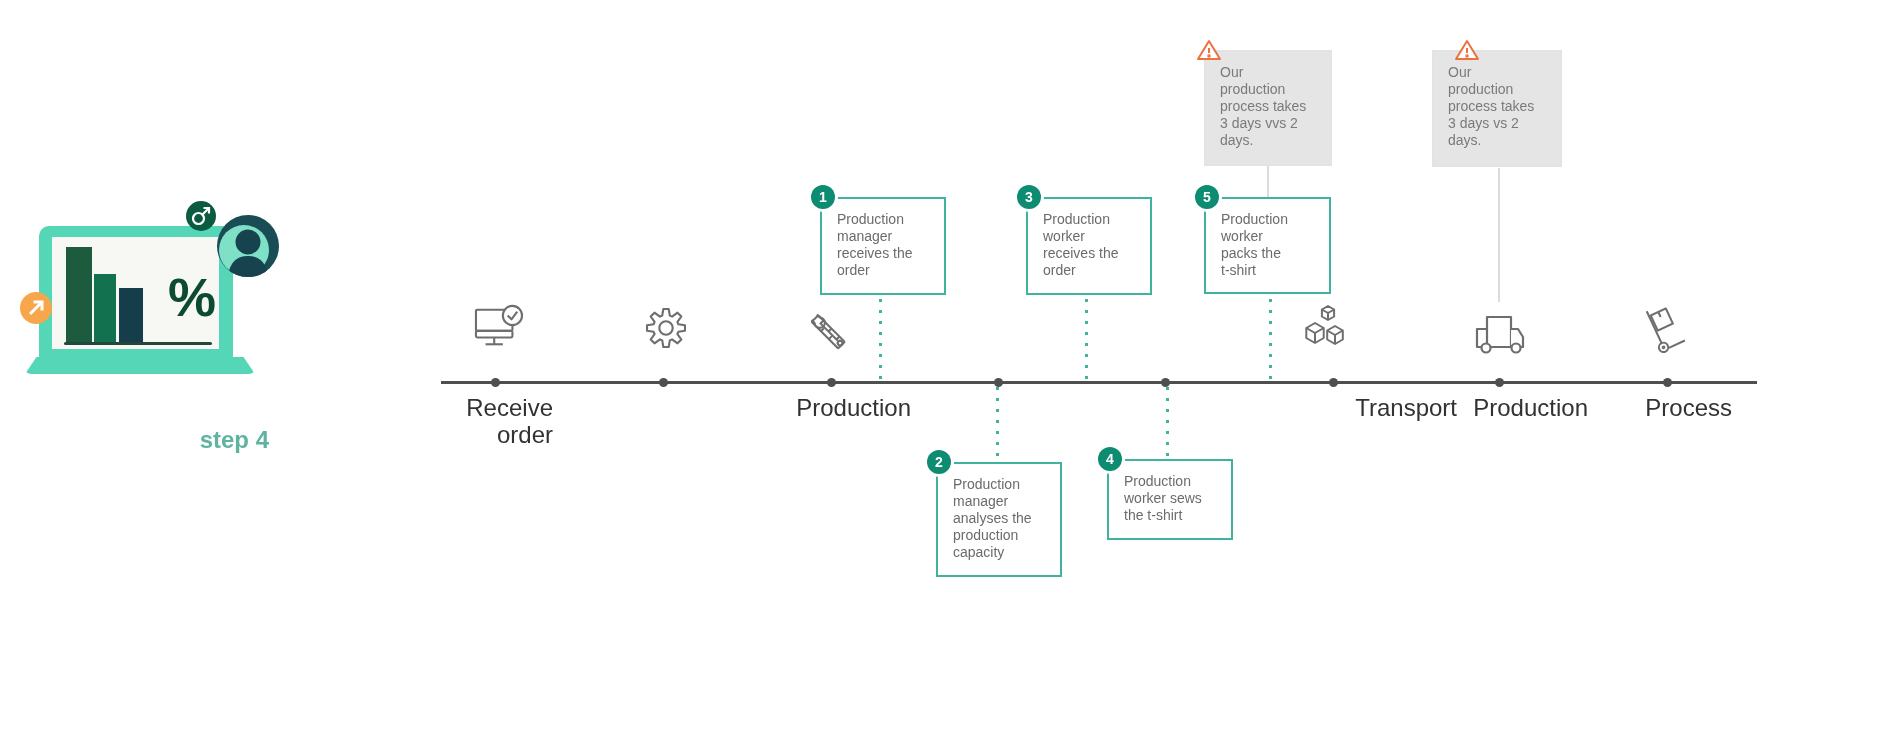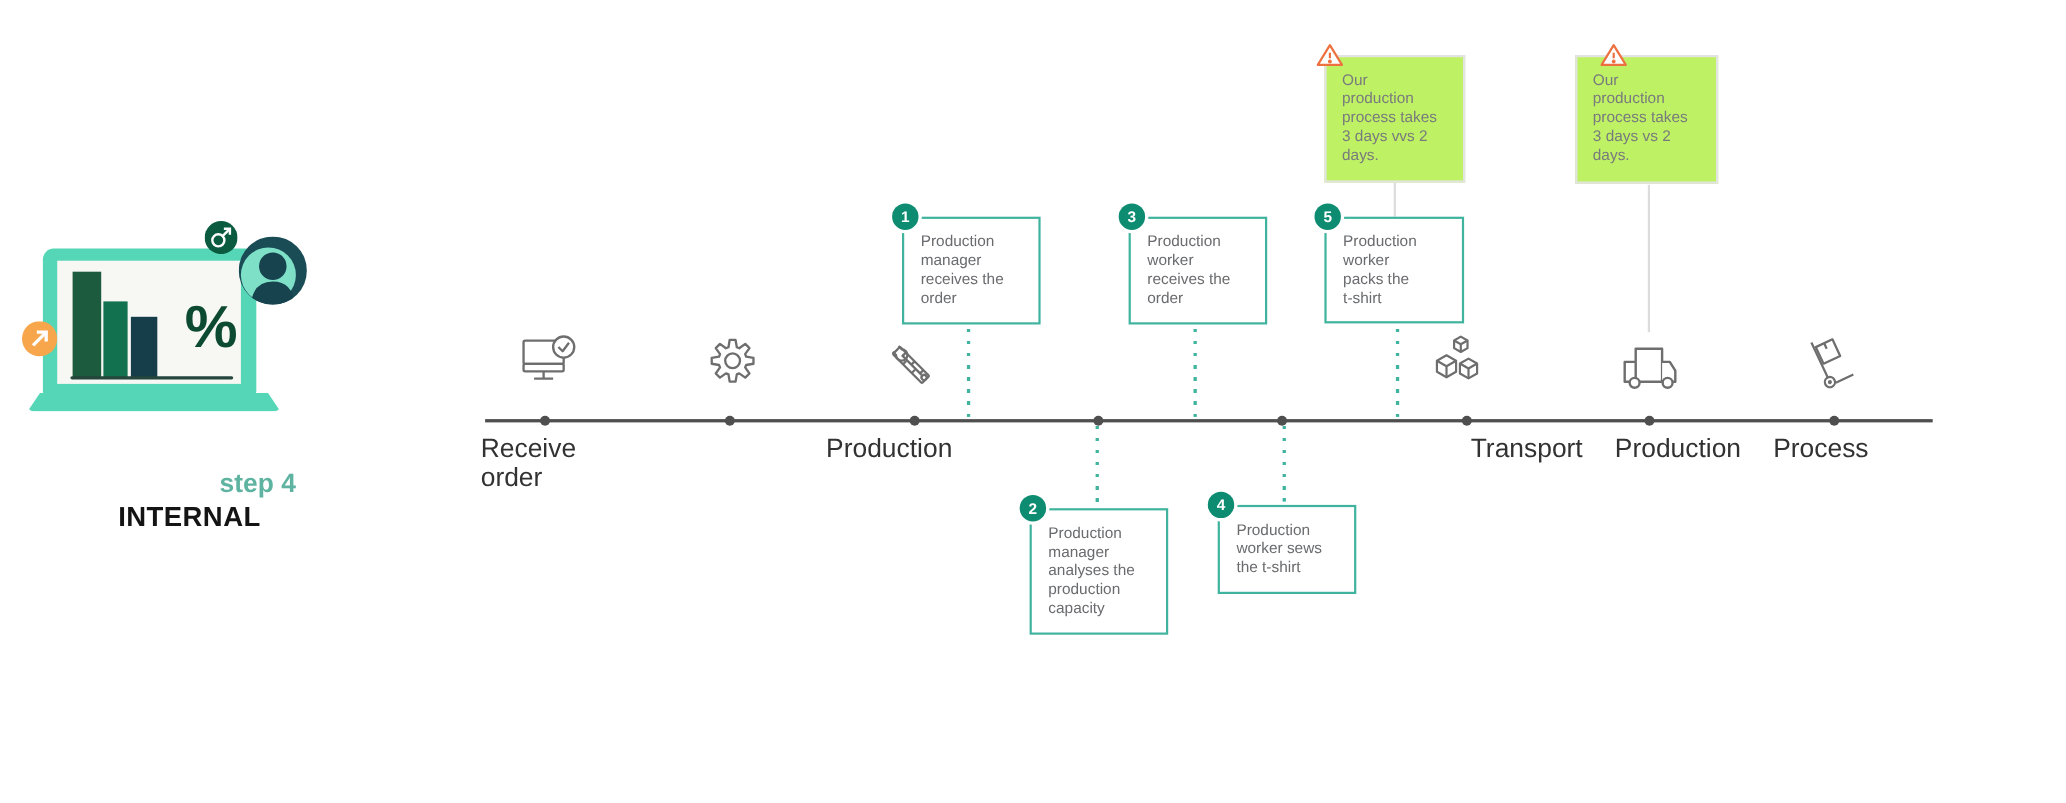--- a/index.html
+++ b/index.html
@@ -23,38 +23,38 @@
   .step-label{left:0;top:426px;width:237px;text-align:right;font-size:24px;font-weight:800;
               color:var(--c-step-label,#5FB3A1);margin-left:32px;}
   .slide-title{left:0;top:456px;width:237px;text-align:right;font-size:25px;font-weight:800;
                color:#141414;line-height:29px;letter-spacing:.4px;}
 
   
   .tl-line{left:441px;top:381px;width:1316px;height:3px;background:var(--c-timeline-gray,#4F4F4F);}
   .tl-dot{width:9px;height:9px;border-radius:50%;background:var(--c-timeline-gray,#4F4F4F);top:378px;}
   .stage-icon{color:var(--c-icon-gray,#6E6E6E);}
   .stage-icon svg{display:block;}
-  .tl-label{top:394px;text-align:left;font-size:24px;line-height:27px;color:#323232;}
+  .tl-label{top:394px;text-align:right;font-size:24px;line-height:27px;color:#323232;}
   .nowrap{white-space:nowrap;}
 
   
   .vdots{width:3px;background:repeating-linear-gradient(to bottom,
          var(--c-accent,#3FB39E) 0,var(--c-accent,#3FB39E) 3px,transparent 3px,transparent 11px);}
   .vgray{width:2px;background:#DCDCDC;}
 
   
   .callout{box-sizing:border-box;background:#fff;border:2px solid var(--c-accent,#3FB39E);
            color:var(--c-text-gray,#6A6B6E);font-size:14px;line-height:17px;
            padding:12px 8px 8px 15px;white-space:pre-line;}
   .badge{width:24px;height:24px;border-radius:50%;background:var(--c-badge,#0E8C72);
          color:#fff;font-size:14px;font-weight:700;line-height:24px;text-align:center;
          box-shadow:0 0 0 3px #fff;}
 
   
-  .warnbox{box-sizing:border-box;background:#bef264;border:2px solid #E3E3E3;
+  .warnbox{box-sizing:border-box;background:#e5e5e5;border:2px solid #E3E3E3;
            color:#797A7D;font-size:14px;line-height:17px;padding:12px 6px 6px 14px;
            white-space:pre-line;}
 </style>
 </head>
 <body>
 
 <div class="canvas">
 
   <div class="abs laptop-frame"></div>
   <div class="abs laptop-screen"></div>
@@ -91,21 +91,20 @@
   <span class="abs" style="left:20px;top:292px">
     <svg width="32" height="32" viewBox="0 0 32 32">
       <circle cx="16" cy="16" r="16" fill="#F8A64C"></circle>
       <line x1="10" y1="22" x2="21" y2="11" stroke="#fff" stroke-width="3"></line>
       <polyline points="13.5,10 22,10 22,18.5" fill="none" stroke="#fff" stroke-width="3"></polyline>
     </svg>
   </span>
 
   <div class="abs step-label">step 4</div>
   <div class="abs slide-title">
-    <div>INTERNAL</div>
   </div>
 
   <div class="abs tl-line"></div>
   <div class="abs tl-dot" style="left:491px"></div>
   <div class="abs tl-dot" style="left:659px"></div>
   <div class="abs tl-dot" style="left:827px"></div>
   <div class="abs tl-dot" style="left:994px"></div>
   <div class="abs tl-dot" style="left:1161px"></div>
   <div class="abs tl-dot" style="left:1329px"></div>
   <div class="abs tl-dot" style="left:1495px"></div>

